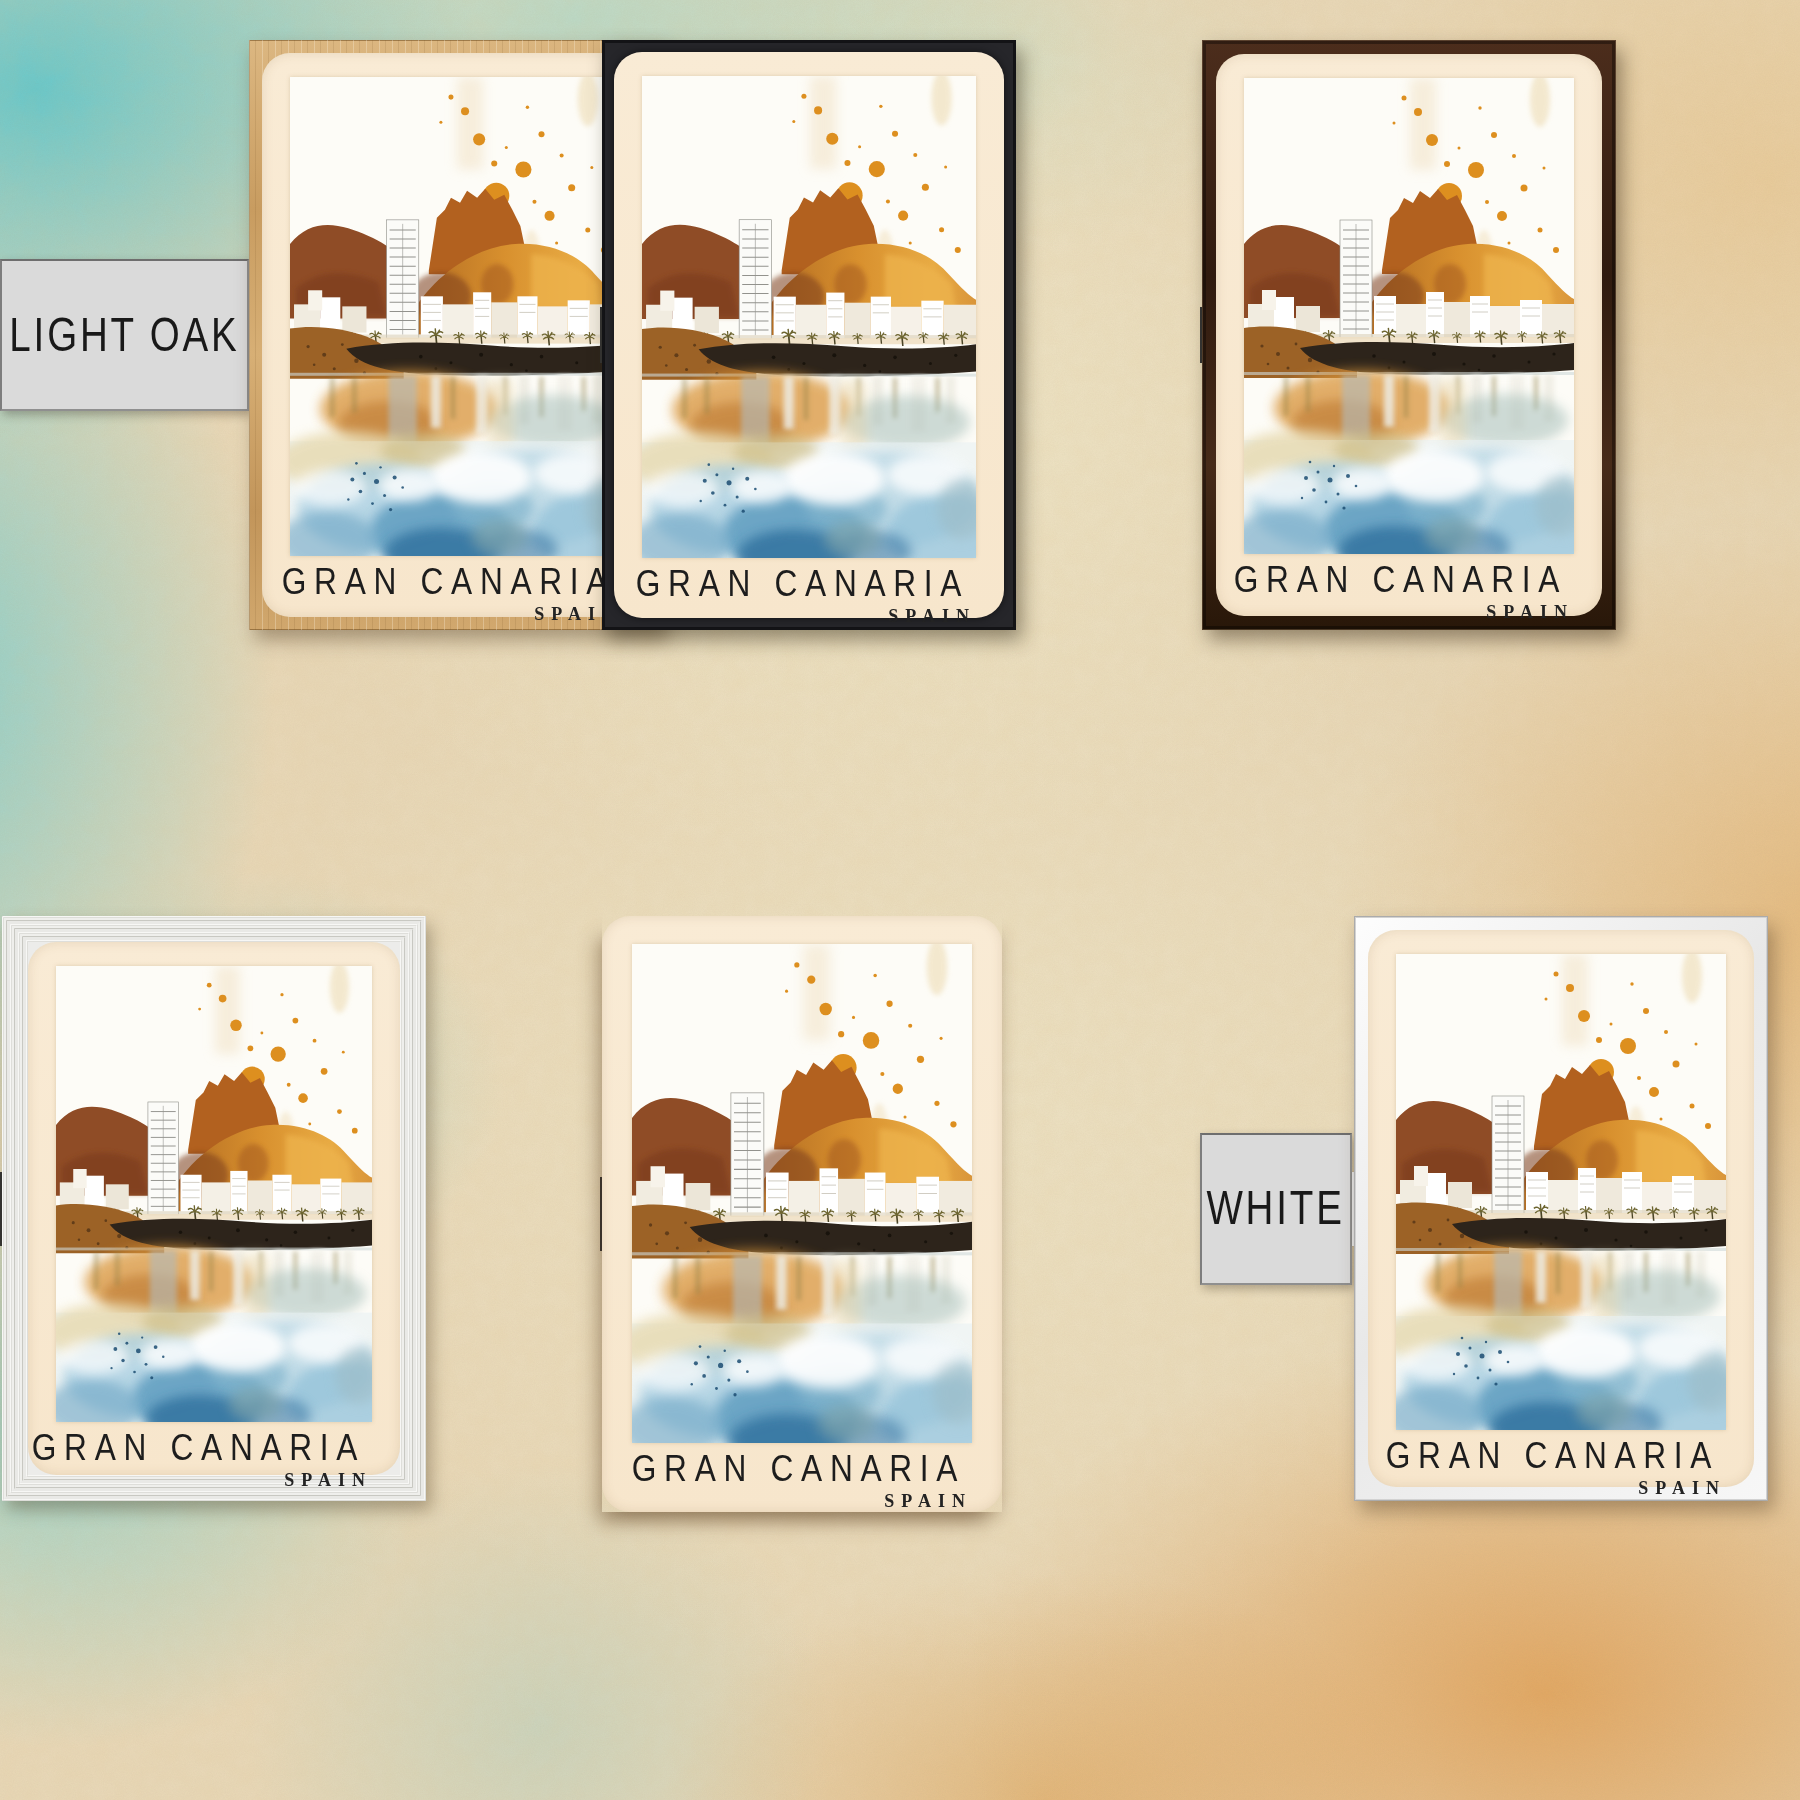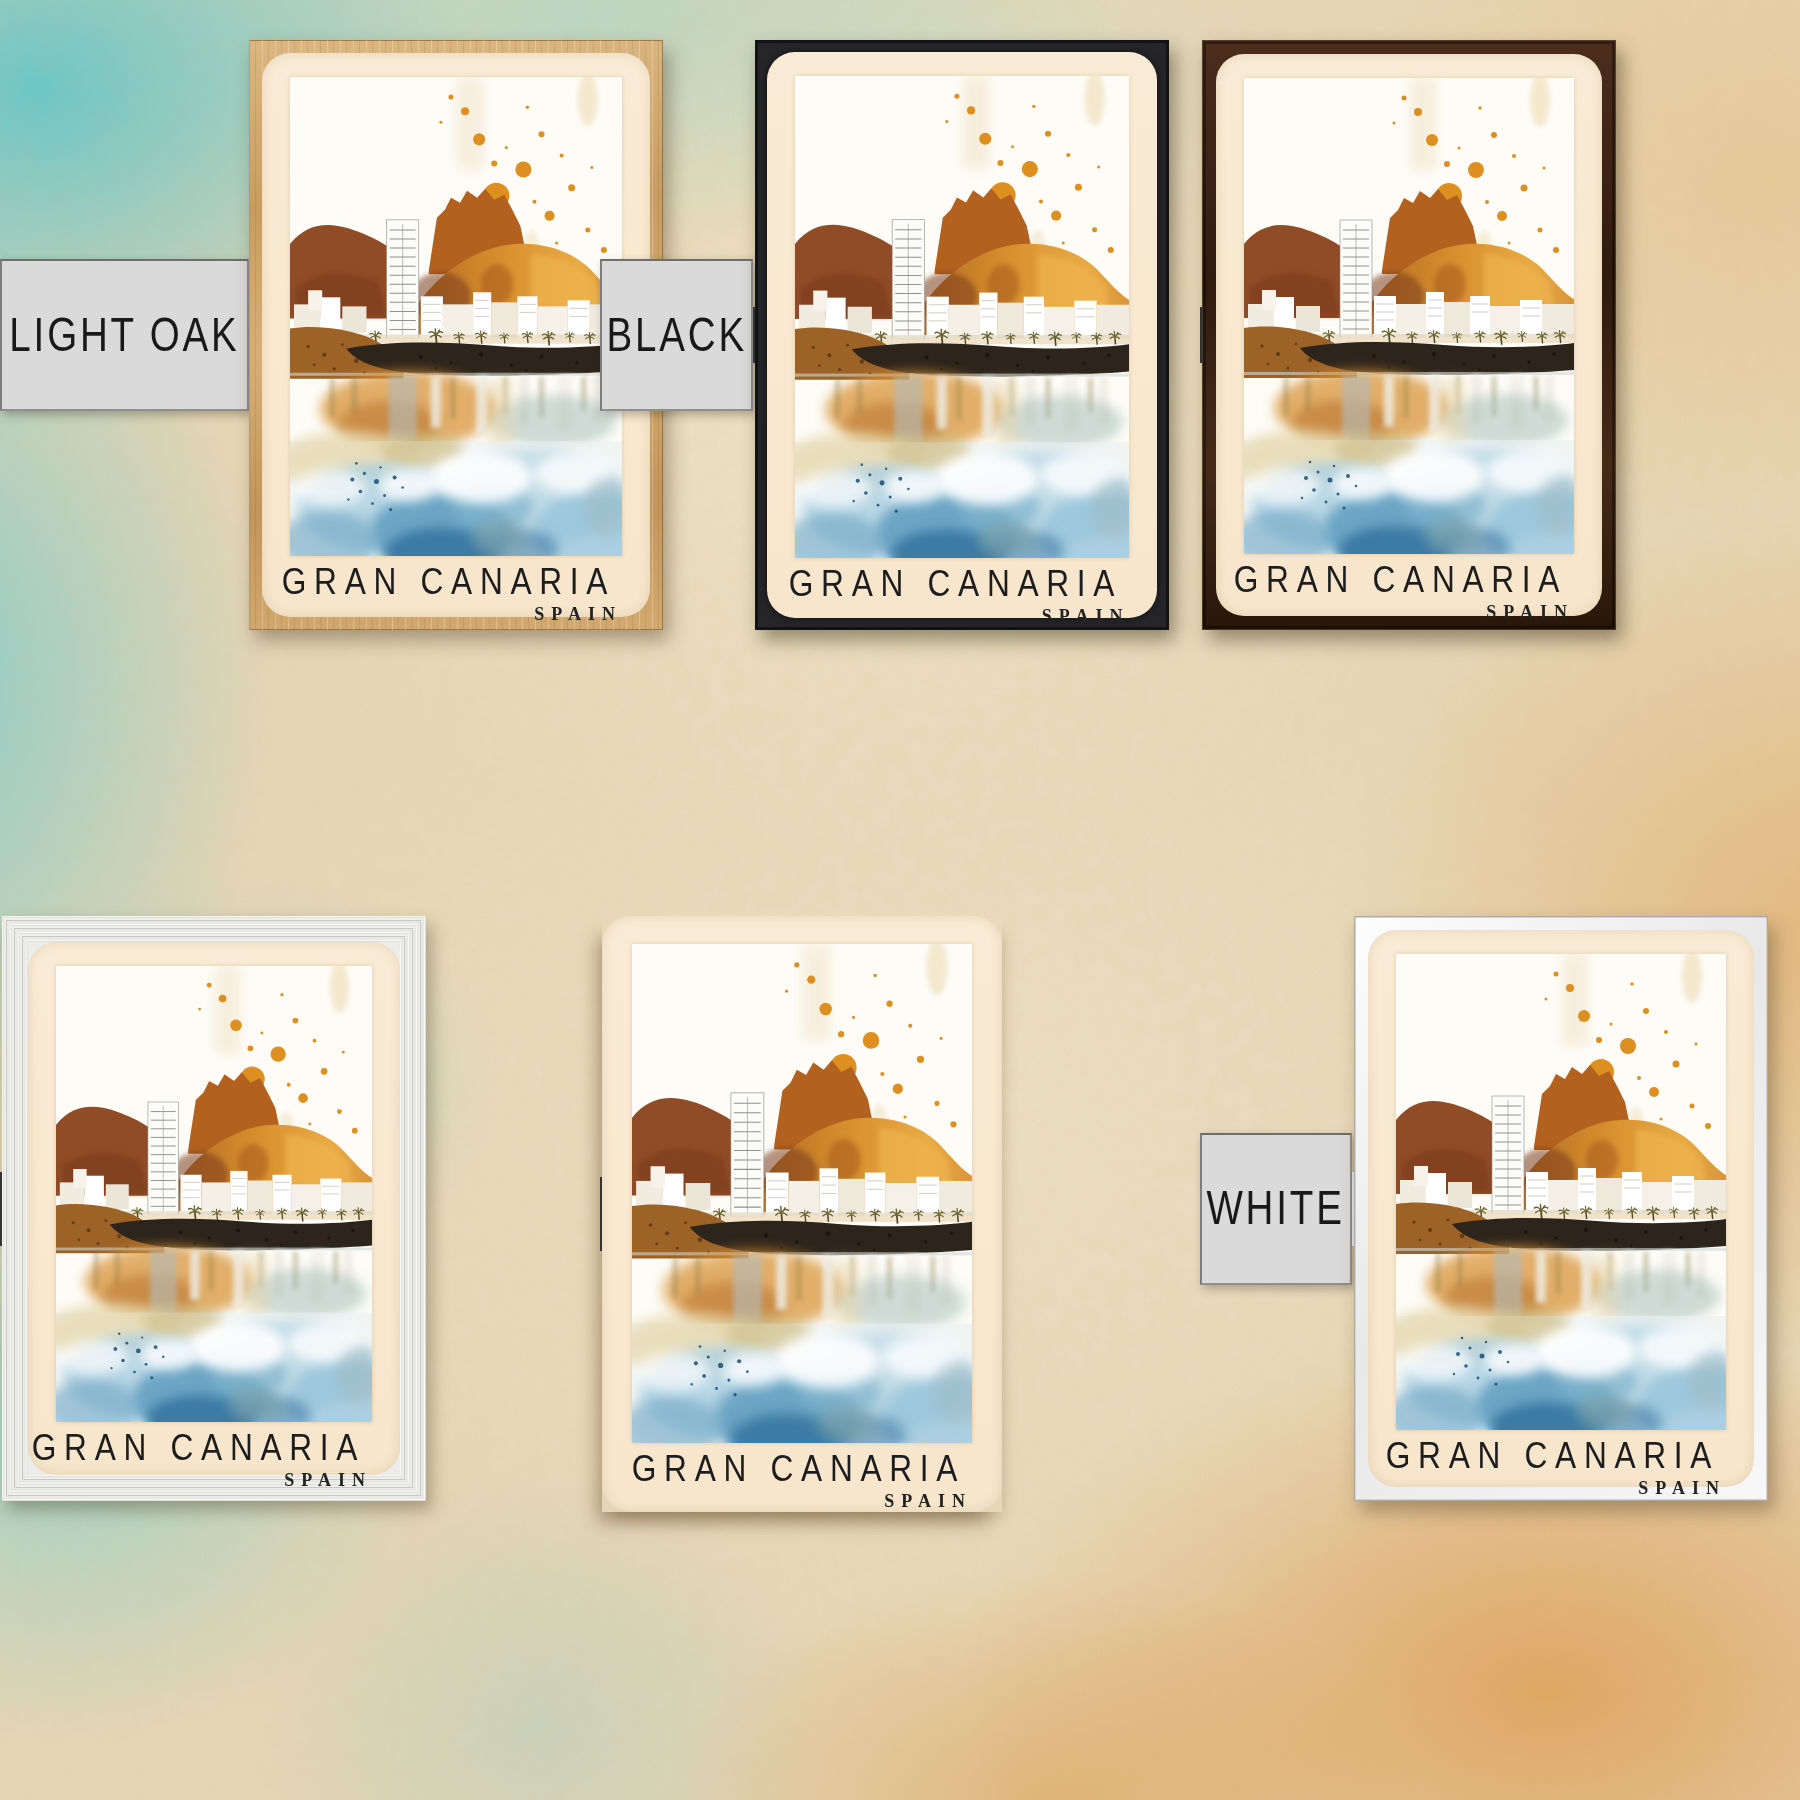--- a/index.html
+++ b/index.html
@@ -314,23 +314,20 @@
             <use href="#gc-art"></use>
           </svg>
       </div>
       <div class="ptitle">GRAN CANARIA</div>
       <div class="psub">SPAIN</div>
     </div>
   </div>
 </div>
 
 <div class="card c1 r1">
-  <div class="label-box">
-    <span class="label-text">BLACK</span>
-  </div>
   <div class="wire"></div>
   <div class="frame black">
     <div class="poster">
       <div class="art">
         <svg viewBox="0 0 330 476" preserveAspectRatio="none">
             <use href="#gc-art"></use>
           </svg>
       </div>
       <div class="ptitle">GRAN CANARIA</div>
       <div class="psub">SPAIN</div>

